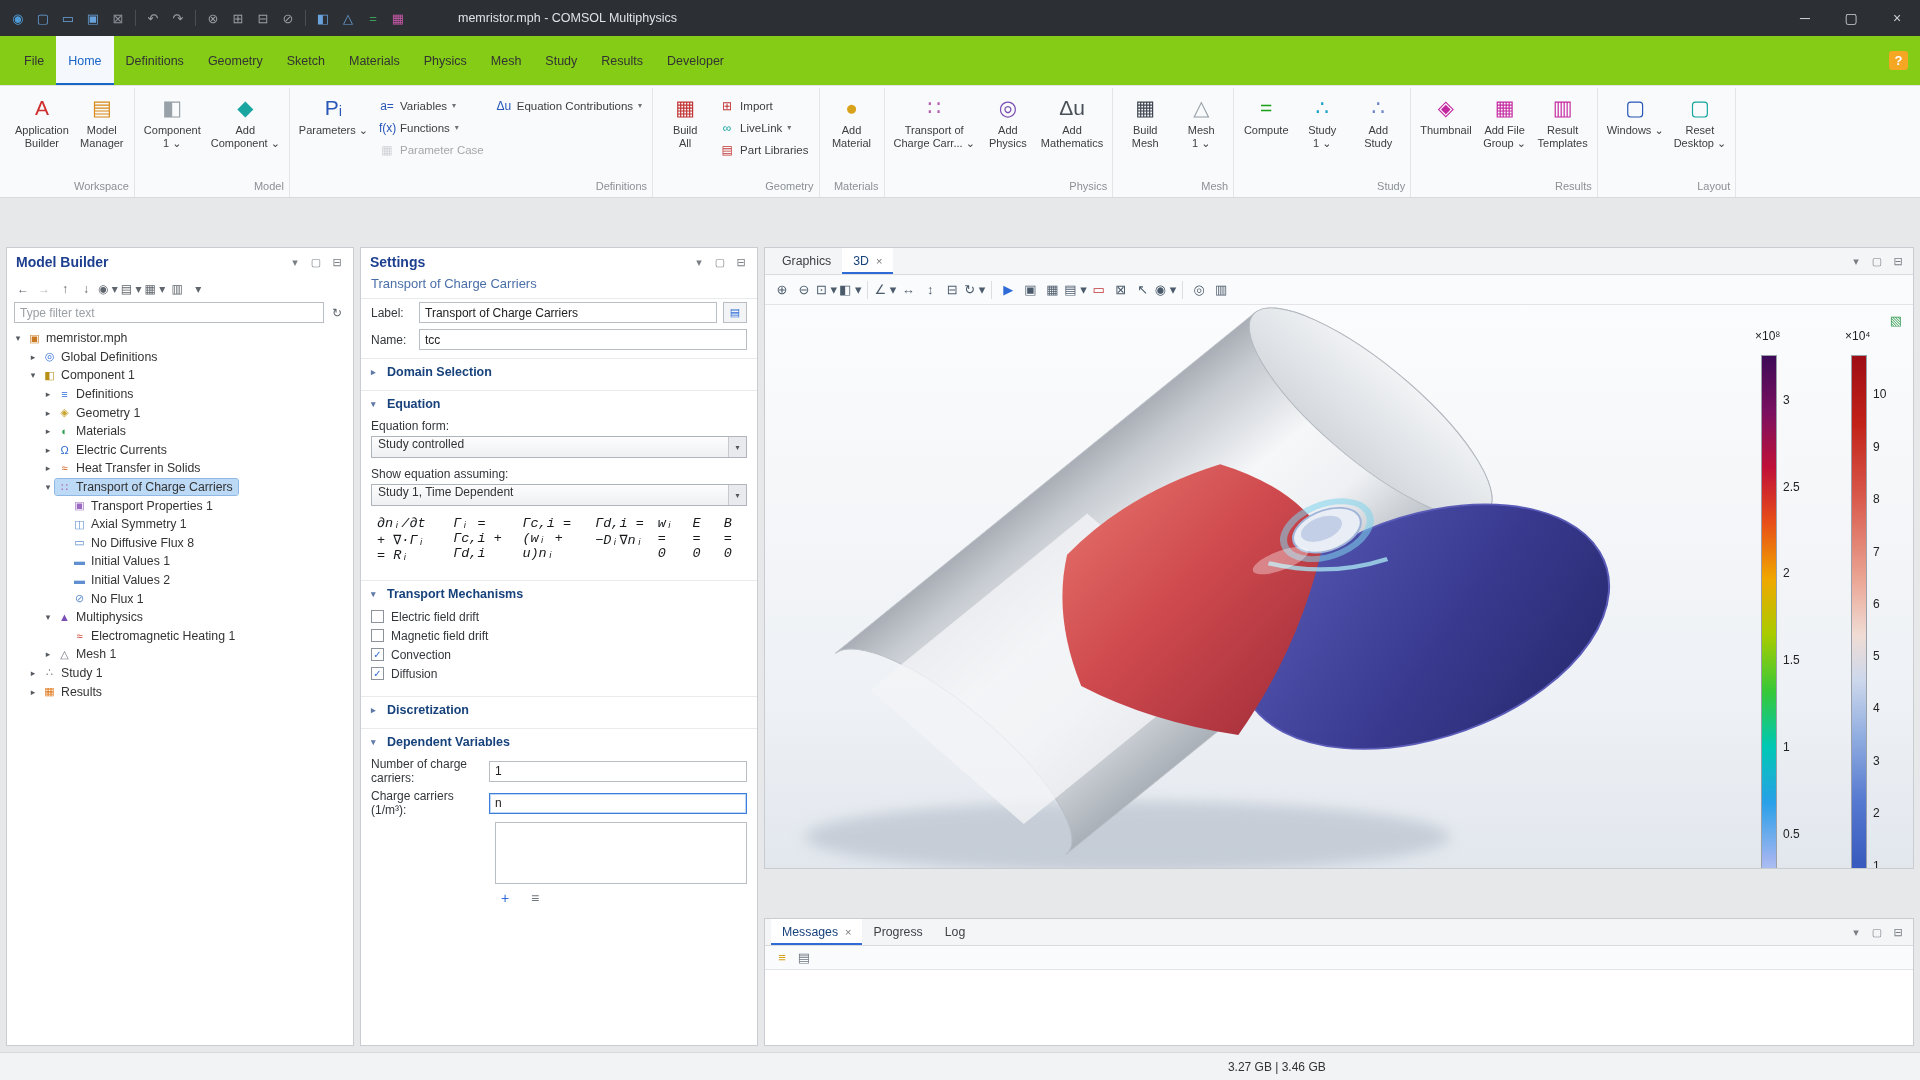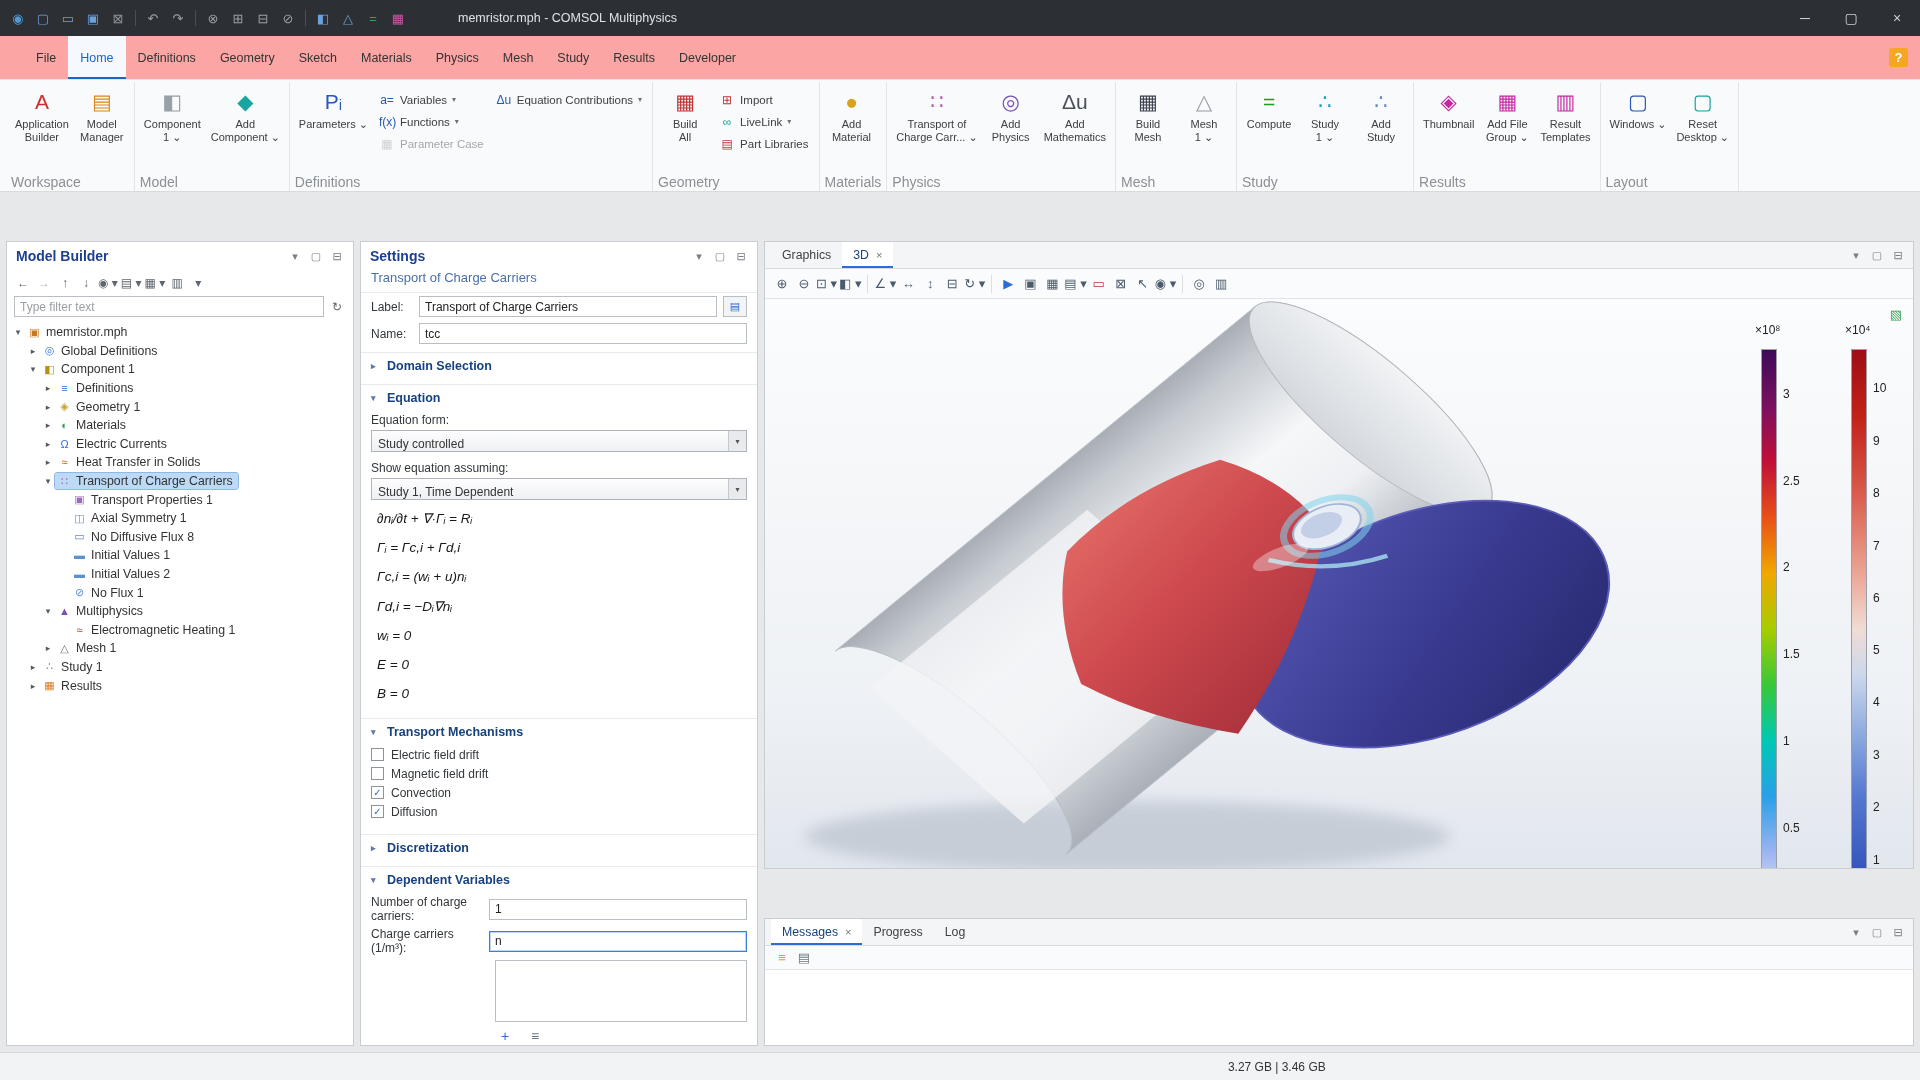--- a/index.html
+++ b/index.html
@@ -10,31 +10,31 @@
   
   .titlebar { height:36px; background:#2c3034; display:flex; align-items:center; padding-left:6px; flex:0 0 auto; }
   .qat { display:flex; align-items:center; gap:1px; }
   .qat-ic { width:24px; height:24px; display:flex; align-items:center; justify-content:center; font-size:13px; border-radius:3px; }
   .tb-sep { width:1px; height:16px; background:#4a4f54; margin:0 4px; }
   .tb-title { margin-left:48px; font-size:12.5px; color:#dfe3e7; }
   .win-btns { margin-left:auto; display:flex; height:36px; }
   .win-btn { width:46px; height:36px; display:flex; align-items:center; justify-content:center; color:#cfd3d7; font-size:14px; }
 
   
-  .menubar { height:44px; background:#fca5a5; border-bottom:1px solid #e2e4e7; display:flex; align-items:stretch; padding-left:24px; flex:0 0 auto; }
+  .menubar { height:50px; background:#84cc16; border-bottom:1px solid #e2e4e7; display:flex; align-items:stretch; padding-left:12px; flex:0 0 auto; }
   .menu-items { display:flex; align-items:stretch; }
   .menu-item { padding:0 12px; display:flex; align-items:center; font-size:12.5px; color:#333; }
   .menu-item.active { color:#1a66c8; box-shadow:inset 0 -2px 0 #1a66c8; background:#f5f8fc; }
   .help-btn { margin-left:auto; margin-right:12px; align-self:center; width:19px; height:19px; background:#f5a623; color:#fff; border-radius:3px; display:flex; align-items:center; justify-content:center; font-weight:bold; font-size:13px; }
 
   
   .ribbon { height:112px; background:#f9fafb; border-bottom:1px solid #d8dadd; display:flex; padding:2px 4px 0 6px; flex:0 0 auto; overflow:hidden; }
   .rgroup { display:flex; flex-direction:column; border-right:1px solid #e3e5e8; padding:0 5px; }
   .rgroup-content { flex:1; display:flex; align-items:flex-start; gap:2px; padding-top:2px; }
-  .rgroup-label { height:17px; text-align:left; font-size:14px; color:#8b9096; }
+  .rgroup-label { height:17px; text-align:right; font-size:11px; color:#8b9096; }
   .rbtn-lg { display:flex; flex-direction:column; align-items:center; min-width:54px; max-width:92px; padding:3px 4px; border-radius:3px; }
   .rbtn-lg .rico { width:30px; height:30px; font-size:21px; display:flex; align-items:center; justify-content:center; }
   .rbtn-lg .rlabel { font-size:11px; line-height:1.22; color:#3c4043; text-align:center; white-space:pre-line; margin-top:1px; }
   .rsmall-col { display:flex; flex-direction:column; gap:1px; padding-top:5px; }
   .rbtn-sm { display:flex; align-items:center; gap:5px; height:21px; padding:0 5px; border-radius:3px; font-size:11.5px; color:#3c4043; white-space:nowrap; }
   .rbtn-sm .rico-sm { width:16px; font-size:12px; text-align:center; }
   .sm-caret { font-size:8px; color:#70747a; }
   .disabled { opacity:.45; }
 
   
@@ -69,24 +69,24 @@
   .form-row { display:flex; align-items:center; padding:3px 10px; gap:6px; font-size:12px; color:#33373b; flex:0 0 auto; }
   .form-row label { width:42px; flex:0 0 auto; }
   input.txt { flex:1; height:21px; border:1px solid #b9bec4; padding:0 5px; font:12px "Liberation Sans", sans-serif; color:#222; background:#fff; }
   input.txt.focused { border:1px solid #3d7edb; box-shadow:0 0 0 1px #bcd7f5 inset; }
   .rename-btn { width:24px; height:21px; border:1px solid #b9bec4; background:#f2f4f6; color:#2e6bd6; display:flex; align-items:center; justify-content:center; font-size:11px; flex:0 0 auto; }
   .section { border-top:1px solid #e8eaec; margin-top:5px; flex:0 0 auto; }
   .sec-hdr { display:flex; align-items:center; gap:7px; height:26px; padding:0 10px; color:#17427c; font-size:12.5px; font-weight:bold; }
   .sec-hdr .chev { font-size:9px; color:#5f7aa6; width:9px; }
   .sec-body { padding:0 10px 8px; }
   .fld-label { font-size:12px; color:#33373b; padding:2px 0 3px; }
-  .dd { height:22px; border:1px solid #b0b5bb; background:linear-gradient(#fdfdfe,#eef0f2); display:flex; align-items:flex-end; font-size:12px; color:#333; margin:0 0 7px; }
+  .dd { height:22px; border:1px solid #b0b5bb; background:linear-gradient(#fdfdfe,#eef0f2); display:flex; align-items:flex-start; font-size:12px; color:#333; margin:0 0 7px; }
   .dd-val { flex:1; padding:0 6px; }
   .dd-btn { width:18px; height:100%; border-left:1px solid #c6cacf; display:flex; align-items:center; justify-content:center; font-size:8px; color:#555; background:#e8eaed; }
-  .eqs { font-family:Liberation Sans, sans-serif; font-style:italic; font-size:13.5px; color:#17191b; padding:3px 6px 4px; display:flex; flex-direction:column; gap:14px; }
+  .eqs { font-family:Liberation Mono, monospace; font-style:italic; font-size:13.5px; color:#17191b; padding:3px 6px 4px; display:flex; flex-direction:row; gap:14px; }
   .cbrow { display:flex; align-items:center; gap:7px; height:19px; font-size:12px; color:#33373b; }
   .cbx { width:13px; height:13px; border:1px solid #8d939a; background:#fff; display:flex; align-items:center; justify-content:center; font-size:10px; color:#2e6bd6; flex:0 0 auto; }
   .dv-row { display:flex; align-items:center; padding:2px 10px; font-size:12px; color:#33373b; flex:0 0 auto; }
   .dv-row label { width:118px; flex:0 0 auto; }
   .dv-row input { flex:1; }
   .dv-list { margin:3px 10px 4px 134px; height:62px; border:1px solid #b9bec4; background:#fff; flex:0 0 auto; }
   .dv-actions { display:flex; gap:10px; padding:1px 10px 8px 134px; flex:0 0 auto; }
   .act-btn { width:20px; height:18px; display:flex; align-items:center; justify-content:center; font-size:14px; }
 
   

